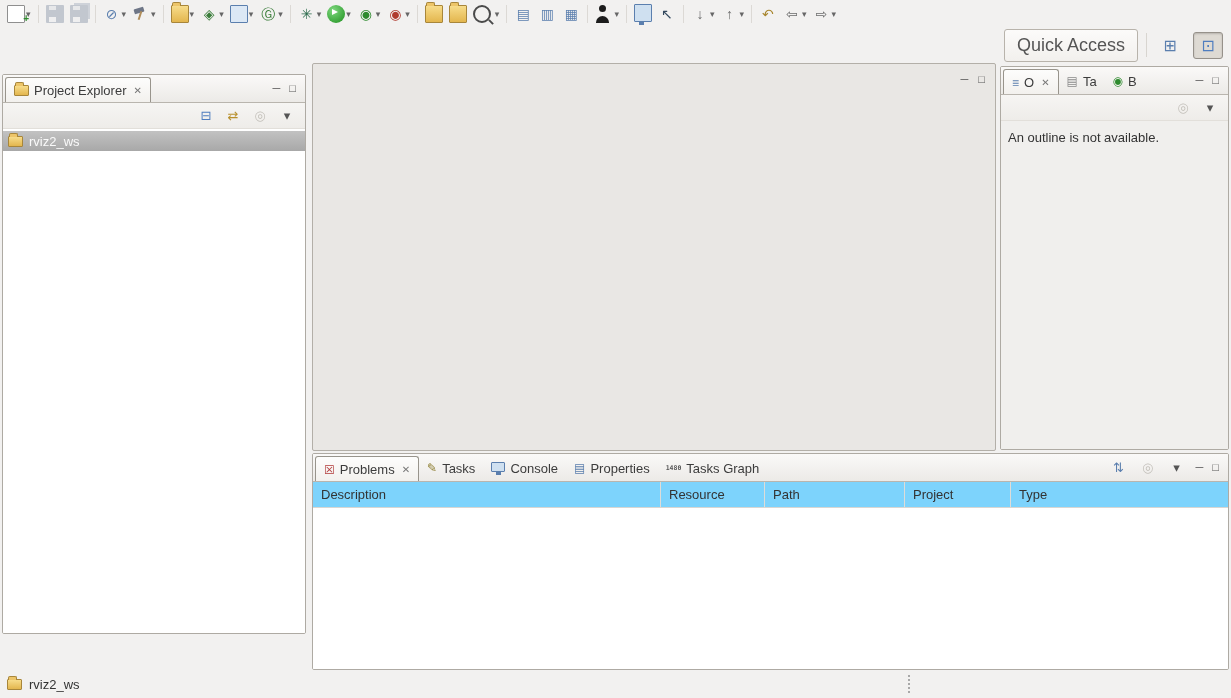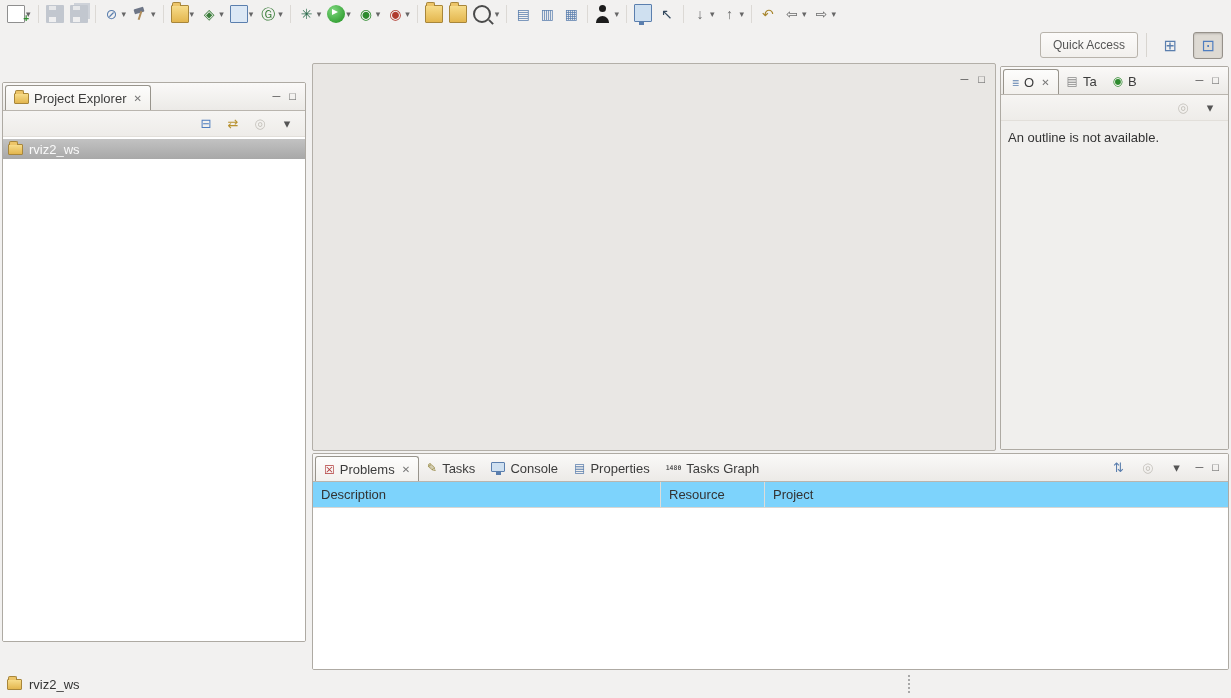--- a/index.html
+++ b/index.html
@@ -12,29 +12,29 @@
 
   
   .toolbar1{position:absolute;top:0;left:0;right:0;height:28px;display:flex;align-items:center;padding-left:4px;}
   .tbtn{display:inline-flex;align-items:center;height:24px;padding:0 3px;border-radius:3px;}
   .tbtn .ig{display:inline-flex;align-items:center;justify-content:center;width:18px;height:18px;font-size:14px;line-height:18px;color:#4a4a4a;}
   .tbtn .dd{font-size:9px;color:#666;margin-left:1px;}
   .tbtn.sep{width:1px;height:18px;background:#dcd9d5;padding:0;margin:0 4px;border-radius:0;}
   .tbtn.disabled{opacity:.4;}
 
   .toolbar2{position:absolute;top:28px;left:0;right:0;height:34px;display:flex;align-items:center;justify-content:flex-end;gap:8px;padding-right:8px;}
-  .qa{border:1px solid #b8b3ab;border-radius:3px;padding:5px 12px;color:#555;background:linear-gradient(#fcfbfa,#f2f0ed);font-size:12px;font-family:inherit;}
+  .qa{border:1px solid #b8b3ab;border-radius:3px;padding:5px 12px;color:#555;background:linear-gradient(#fcfbfa,#f2f0ed);font-size:18px;font-family:inherit;}
   .psep{width:1px;height:24px;background:#d8d5d0;}
   .pbtn{width:30px;height:27px;display:inline-flex;align-items:center;justify-content:center;border-radius:3px;}
   .pbtn .ig{font-size:16px;display:inline-flex;align-items:center;justify-content:center;}
   .pbtn.active{background:#dedad3;border:1px solid #96918a;box-shadow:inset 0 1px 2px rgba(0,0,0,.18);}
 
   
   .panel{position:absolute;display:flex;flex-direction:column;border:1px solid #aeaaa3;background:#fff;border-radius:2px;overflow:hidden;}
-  .pe-panel{top:82px;left:2px;width:304px;height:560px;}
+  .pe-panel{top:74px;left:2px;width:304px;height:560px;}
   .outline-panel{top:66px;left:1000px;width:229px;height:384px;}
   .bottom-panel{top:453px;left:312px;width:917px;height:217px;}
 
   .phead{flex:0 0 28px;background:linear-gradient(#faf9f8,#eceae7);border-bottom:1px solid #b9b5ae;display:flex;align-items:flex-end;}
   .tabs{display:flex;align-items:flex-end;height:100%;padding-left:2px;flex:1;min-width:0;overflow:hidden;}
   .tab{display:inline-flex;align-items:center;gap:5px;height:26px;padding:0 8px;color:#3c3c3c;white-space:nowrap;}
   .tab.active{background:linear-gradient(#fdfdfc,#f2f0ed);border:1px solid #98948c;border-bottom:none;border-radius:3px 3px 0 0;margin-bottom:-1px;}
   .ticon{display:inline-flex;align-items:center;justify-content:center;font-size:12px;line-height:12px;}
   .tlabel{font-size:13px;}
   .tclose{font-size:10px;color:#777;margin-left:2px;}
@@ -378,22 +378,28 @@
       <span class="hbtn">□</span>
     </div>
   </div>
   <div class="thead">
     <span class="col" style="width: 348px;">
         <span class="collabel">Description</span>
       </span>
       <span class="col" style="width: 104px;">
         <span class="collabel">Resource</span>
       </span>
+      <span class="col" style="width: 140px;">
+        <span class="collabel">Path</span>
+      </span>
       <span class="col" style="width: 106px;">
         <span class="collabel">Project</span>
+      </span>
+      <span class="col" style="width: 215px;">
+        <span class="collabel">Type</span>
       </span>
   </div>
   <div class="tbody"></div>
 </div>
 
 <div class="statusbar">
   <span class="ticon k-folder"></span>
   <span>rviz2_ws</span>
   <span class="grip"></span>
 </div>

